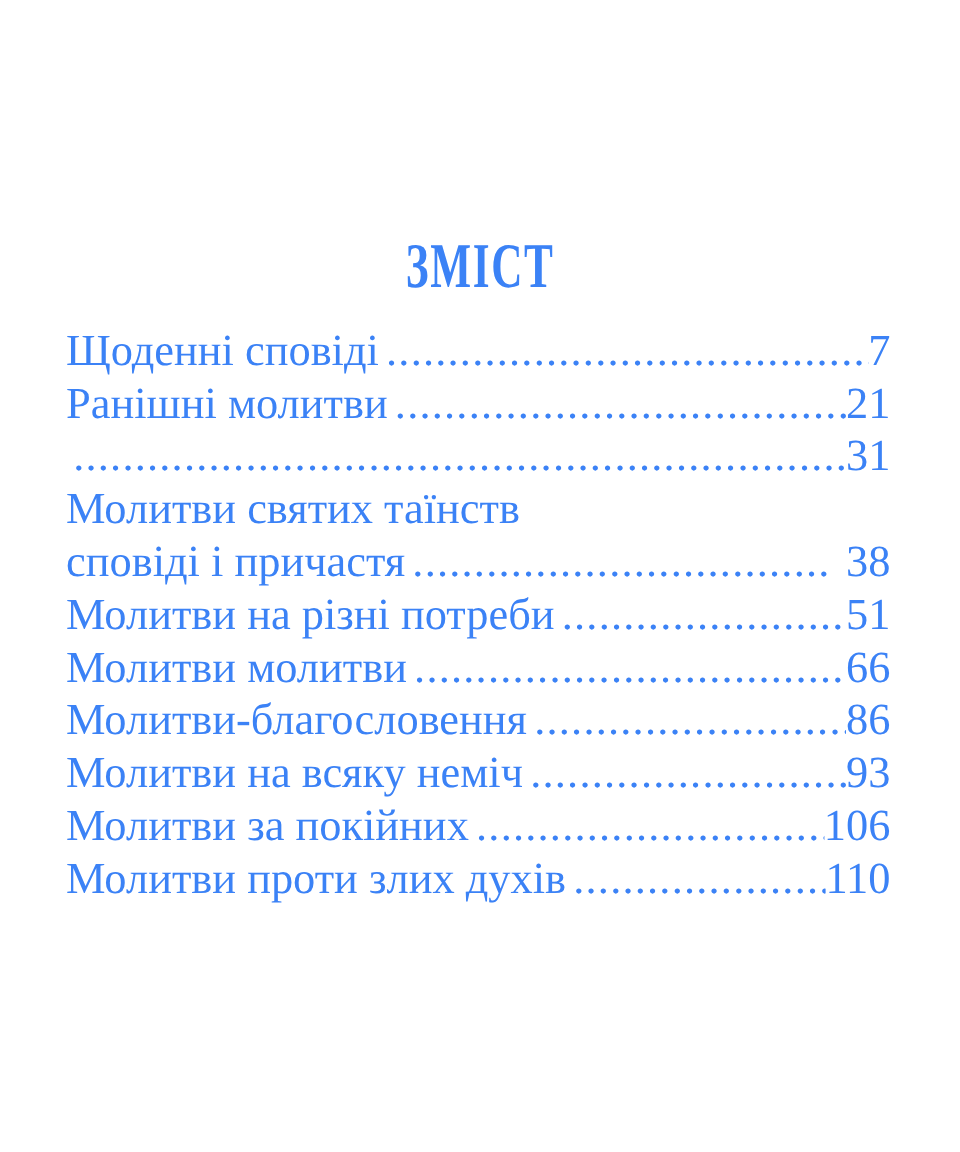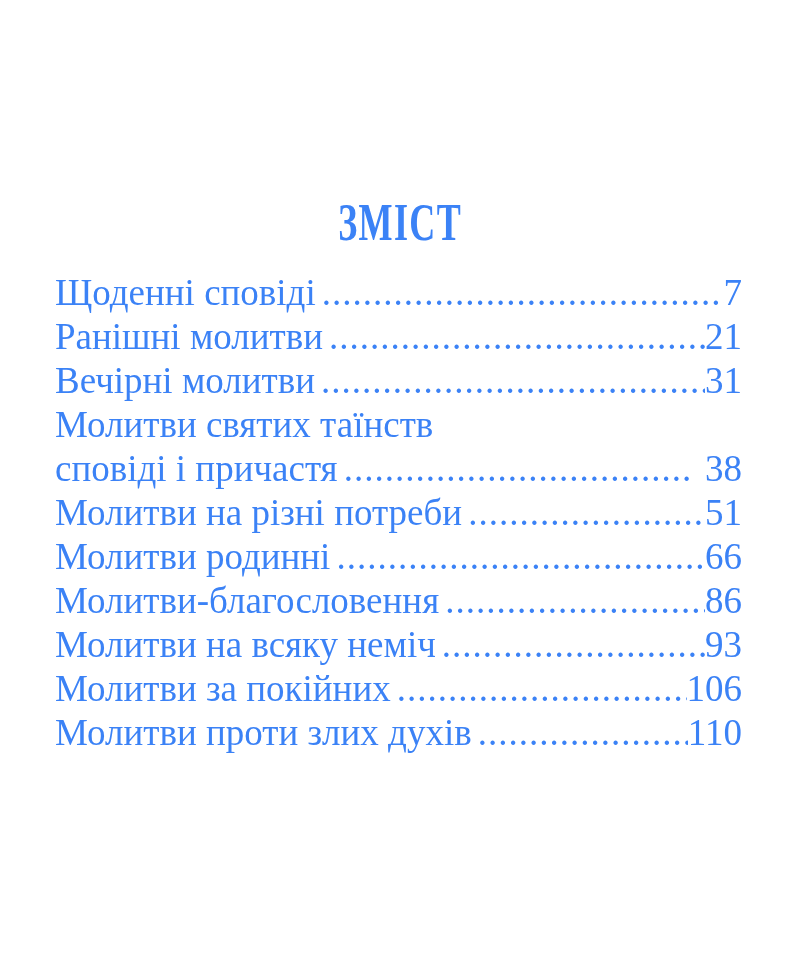--- a/index.html
+++ b/index.html
@@ -82,21 +82,20 @@
       <span class="toc-page">7</span>
     </div>
 
     <div class="toc-row">
       <span class="toc-label">Ранішні молитви</span>
       <span class="toc-dots">..........................................................................................</span>
       <span class="toc-page">21</span>
     </div>
 
     <div class="toc-row">
-      <span class="toc-label">Вечірні молитви</span>
       <span class="toc-dots">..........................................................................................</span>
       <span class="toc-page">31</span>
     </div>
 
     <div class="toc-row">
       <span class="toc-label">Молитви святих таїнств</span>
     </div>
 
     <div class="toc-row gap">
       <span class="toc-label">сповіді і причастя</span>
@@ -104,21 +103,21 @@
       <span class="toc-page">38</span>
     </div>
 
     <div class="toc-row">
       <span class="toc-label">Молитви на різні потреби</span>
       <span class="toc-dots">..........................................................................................</span>
       <span class="toc-page">51</span>
     </div>
 
     <div class="toc-row">
-      <span class="toc-label">Молитви родинні</span>
+      <span class="toc-label">Молитви молитви</span>
       <span class="toc-dots">..........................................................................................</span>
       <span class="toc-page">66</span>
     </div>
 
     <div class="toc-row">
       <span class="toc-label">Молитви-благословення</span>
       <span class="toc-dots">..........................................................................................</span>
       <span class="toc-page">86</span>
     </div>
 

